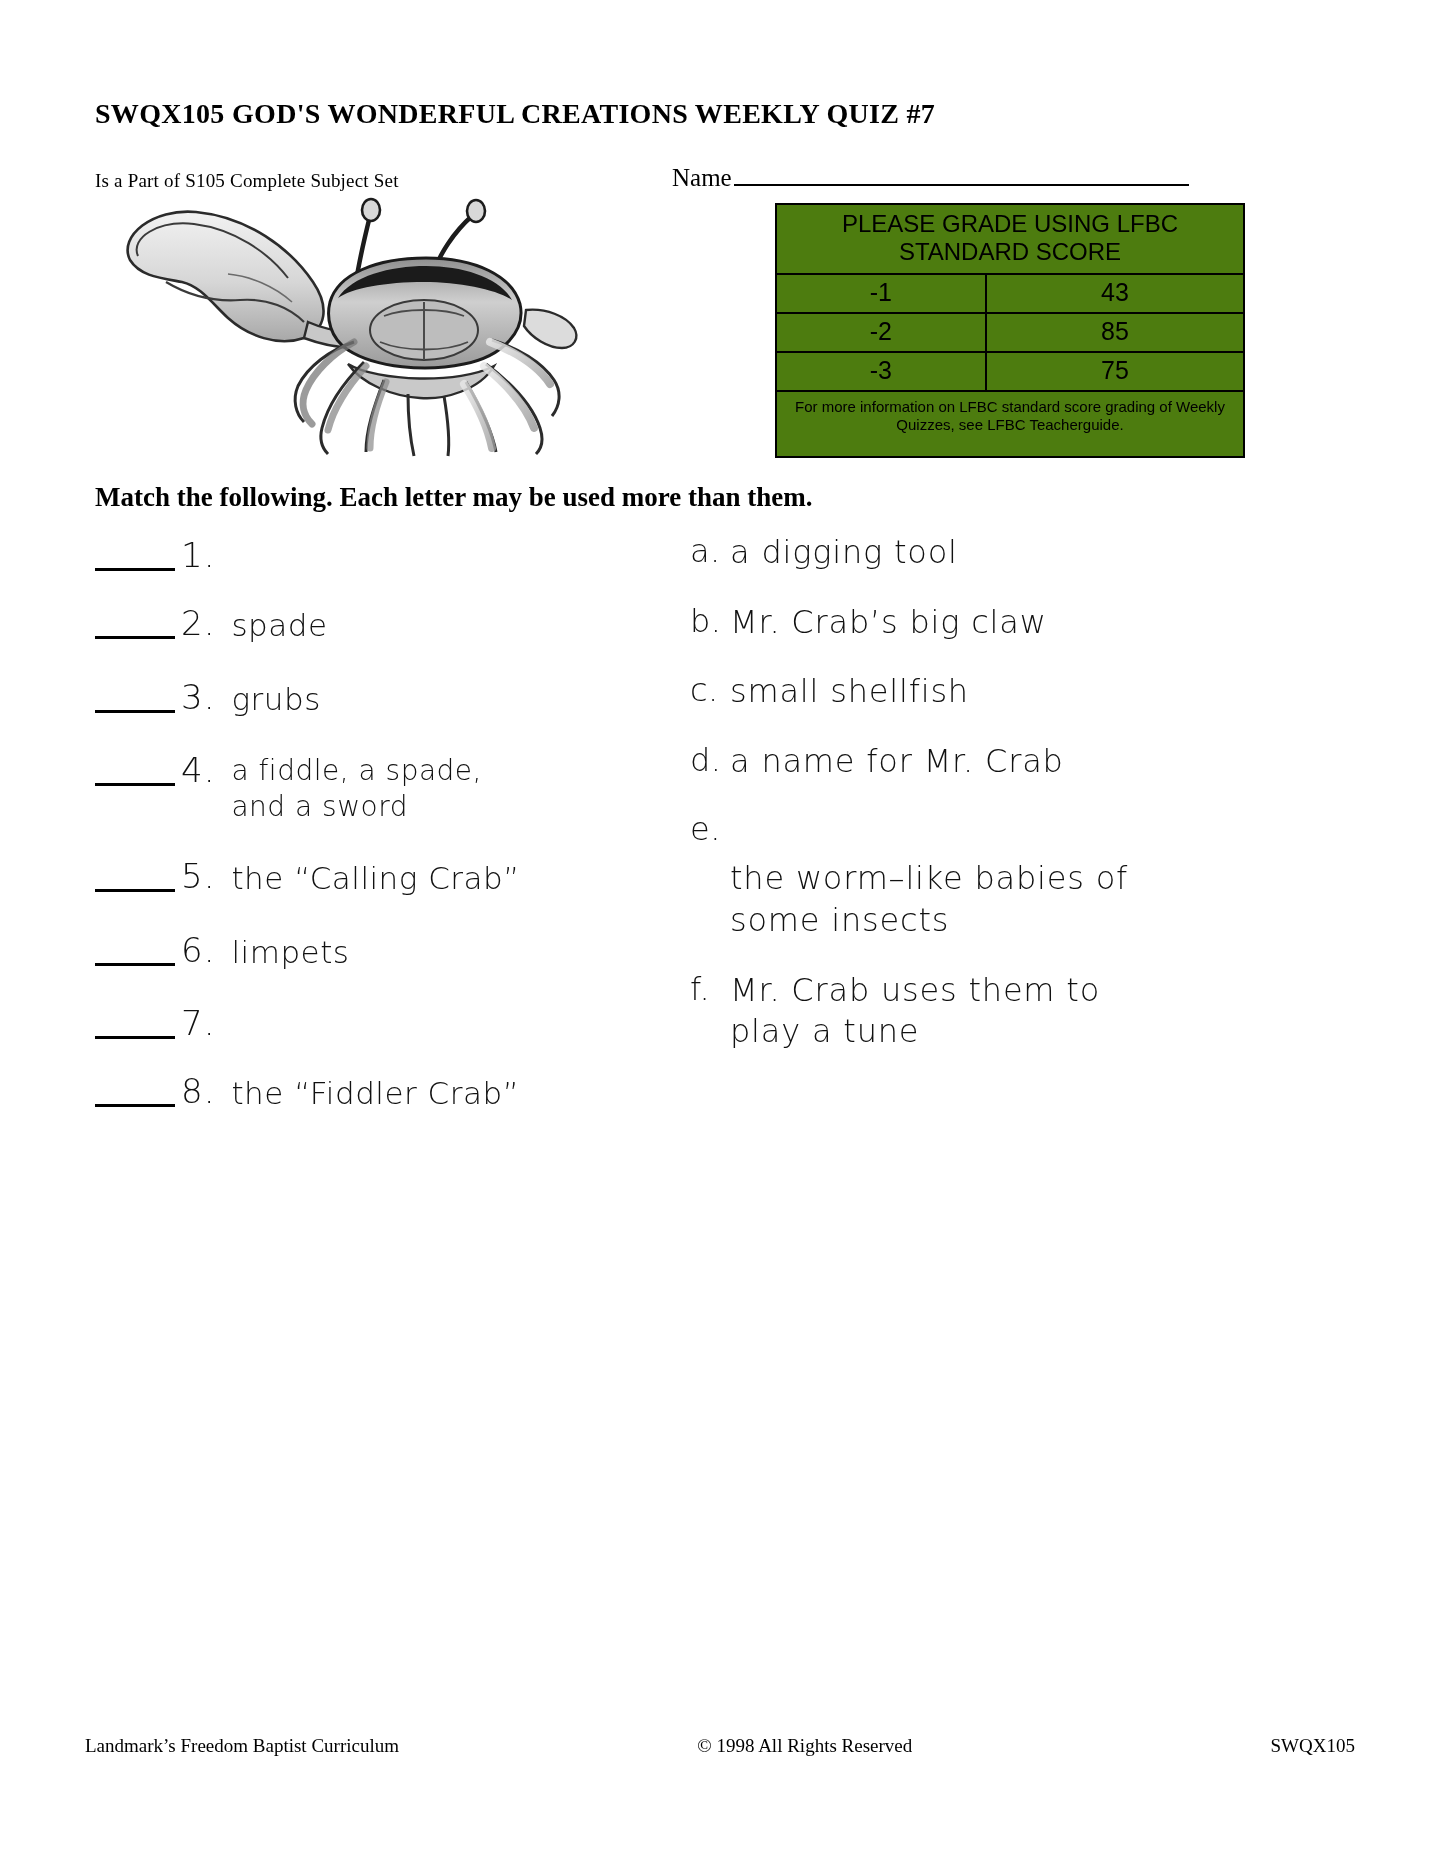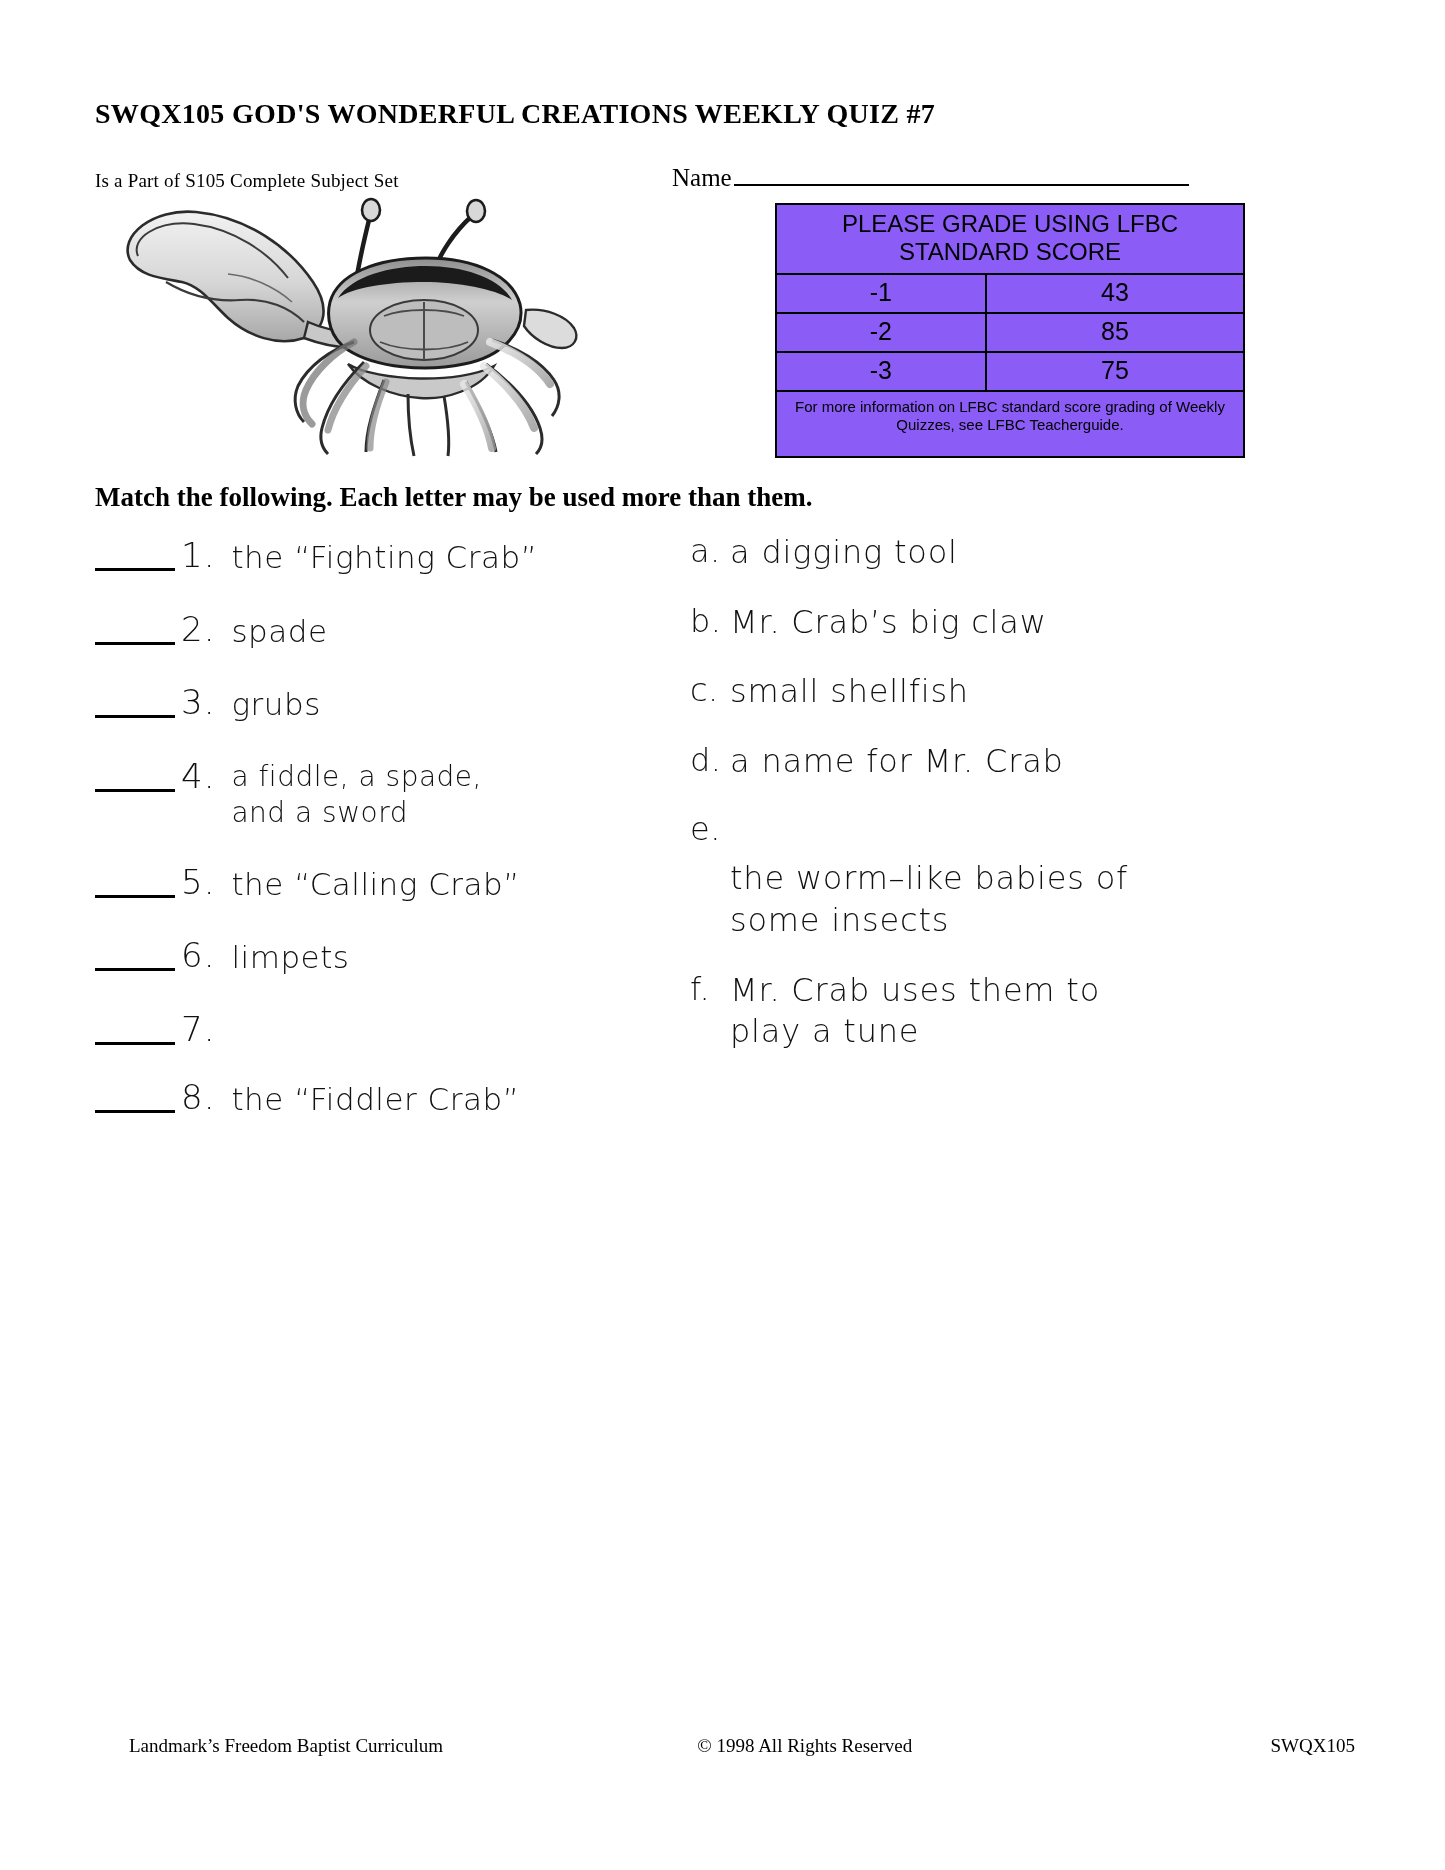--- a/index.html
+++ b/index.html
@@ -62,21 +62,21 @@
 
   
   .grade-table {
     position: absolute;
     left: 775px;
     top: 203px;
     width: 470px;
     border: 2px solid #000;
     border-collapse: collapse;
     font-family: "Liberation Sans", sans-serif;
-    background: #8b5cf6;
+    background: #4d7c0f;
   }
   .grade-table td {
     border: 2px solid #000;
     text-align: center;
     font-size: 25px;
     padding: 3px 0 5px 0;
   }
   .grade-table td.head {
     font-size: 24px;
     line-height: 1.16;
@@ -175,21 +175,21 @@
   .footer {
     position: absolute;
     left: 85px;
     top: 1735px;
     width: 1270px;
     display: flex;
     justify-content: space-between;
     font-family: "Liberation Serif", serif;
     font-size: 19px;
   }
-  .footer span { white-space: nowrap; margin-left: 44px; }
+  .footer span { white-space: nowrap; }
   .footer .center { margin-left: -60px; }
 </style>
 </head>
 <body>
 
 <div class="page">
 
   <div class="doc-title">SWQX105 GOD'S WONDERFUL CREATIONS WEEKLY QUIZ #7</div>
 
   <div class="subject-set">Is a Part of S105 Complete Subject Set</div>
@@ -282,21 +282,20 @@
     </tr>
   </tbody>
     </table>
 
   <div class="instruction">Match the following.  Each letter may be used more than them.</div>
 
   <div class="left-col">
     <div class="q-item">
       <span class="blank"></span>
       <span class="q-num">1.</span>
-      <span class="q-text">the “Fighting Crab”</span>
     </div>
     <div class="q-item">
       <span class="blank"></span>
       <span class="q-num">2.</span>
       <span class="q-text">spade</span>
     </div>
     <div class="q-item">
       <span class="blank"></span>
       <span class="q-num">3.</span>
       <span class="q-text">grubs</span>

